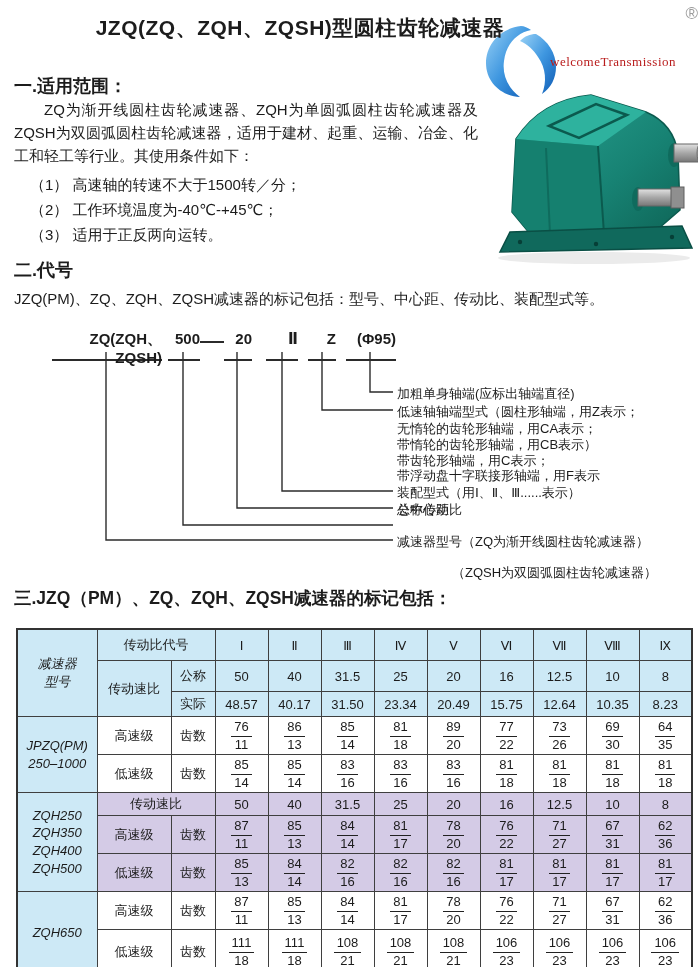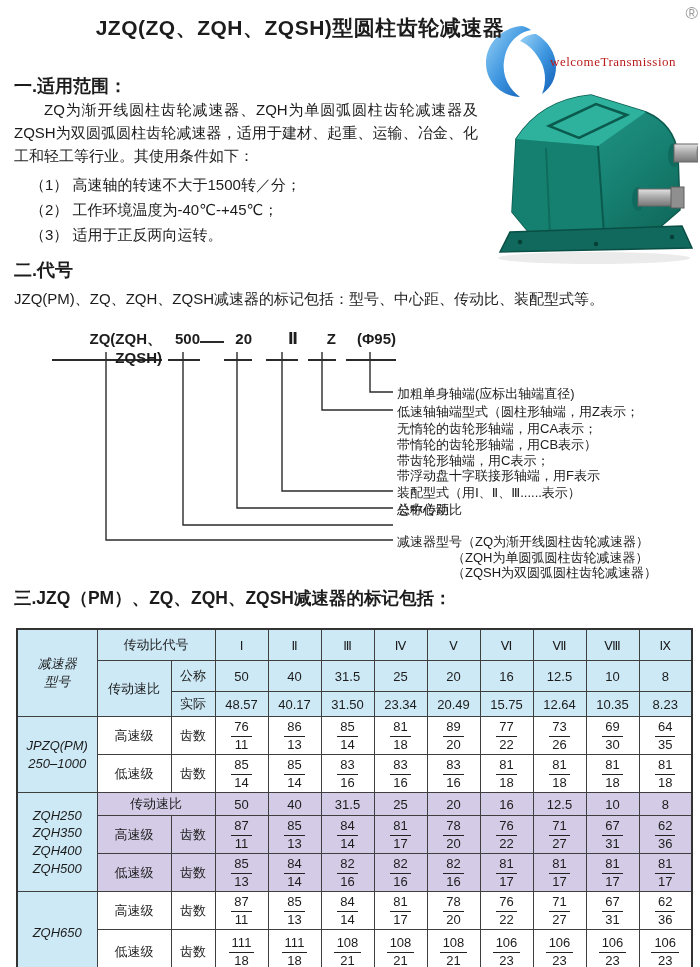--- a/index.html
+++ b/index.html
@@ -155,21 +155,20 @@
     <div class="dlabel dl0">加粗单身轴端(应标出轴端直径)</div>
     <div class="dlabel dl1">低速轴轴端型式（圆柱形轴端，用Z表示；</div>
     <div class="dlabel dl2">无惰轮的齿轮形轴端，用CA表示；</div>
     <div class="dlabel dl3">带惰轮的齿轮形轴端，用CB表示）</div>
     <div class="dlabel dl4">带齿轮形轴端，用C表示；</div>
     <div class="dlabel dl5">带浮动盘十字联接形轴端，用F表示</div>
     <div class="dlabel dl6">装配型式（用Ⅰ、Ⅱ、Ⅲ......表示）</div>
     <div class="dlabel dl7">公称传动比</div>
     <div class="dlabel dl8">总中心距</div>
     <div class="dlabel dl9">减速器型号（ZQ为渐开线圆柱齿轮减速器）</div>
-    <div class="dlabel dl10">（ZQH为单圆弧圆柱齿轮减速器）</div>
     <div class="dlabel dl11">（ZQSH为双圆弧圆柱齿轮减速器）</div>
   </div>
 
   <div class="s3-heading">三.JZQ（PM）、ZQ、ZQH、ZQSH减速器的标记包括：</div>
 
   <table class="ratio">
     <colgroup>
       <col style="width:80px">
         <col style="width:74px">
         <col style="width:44px">

